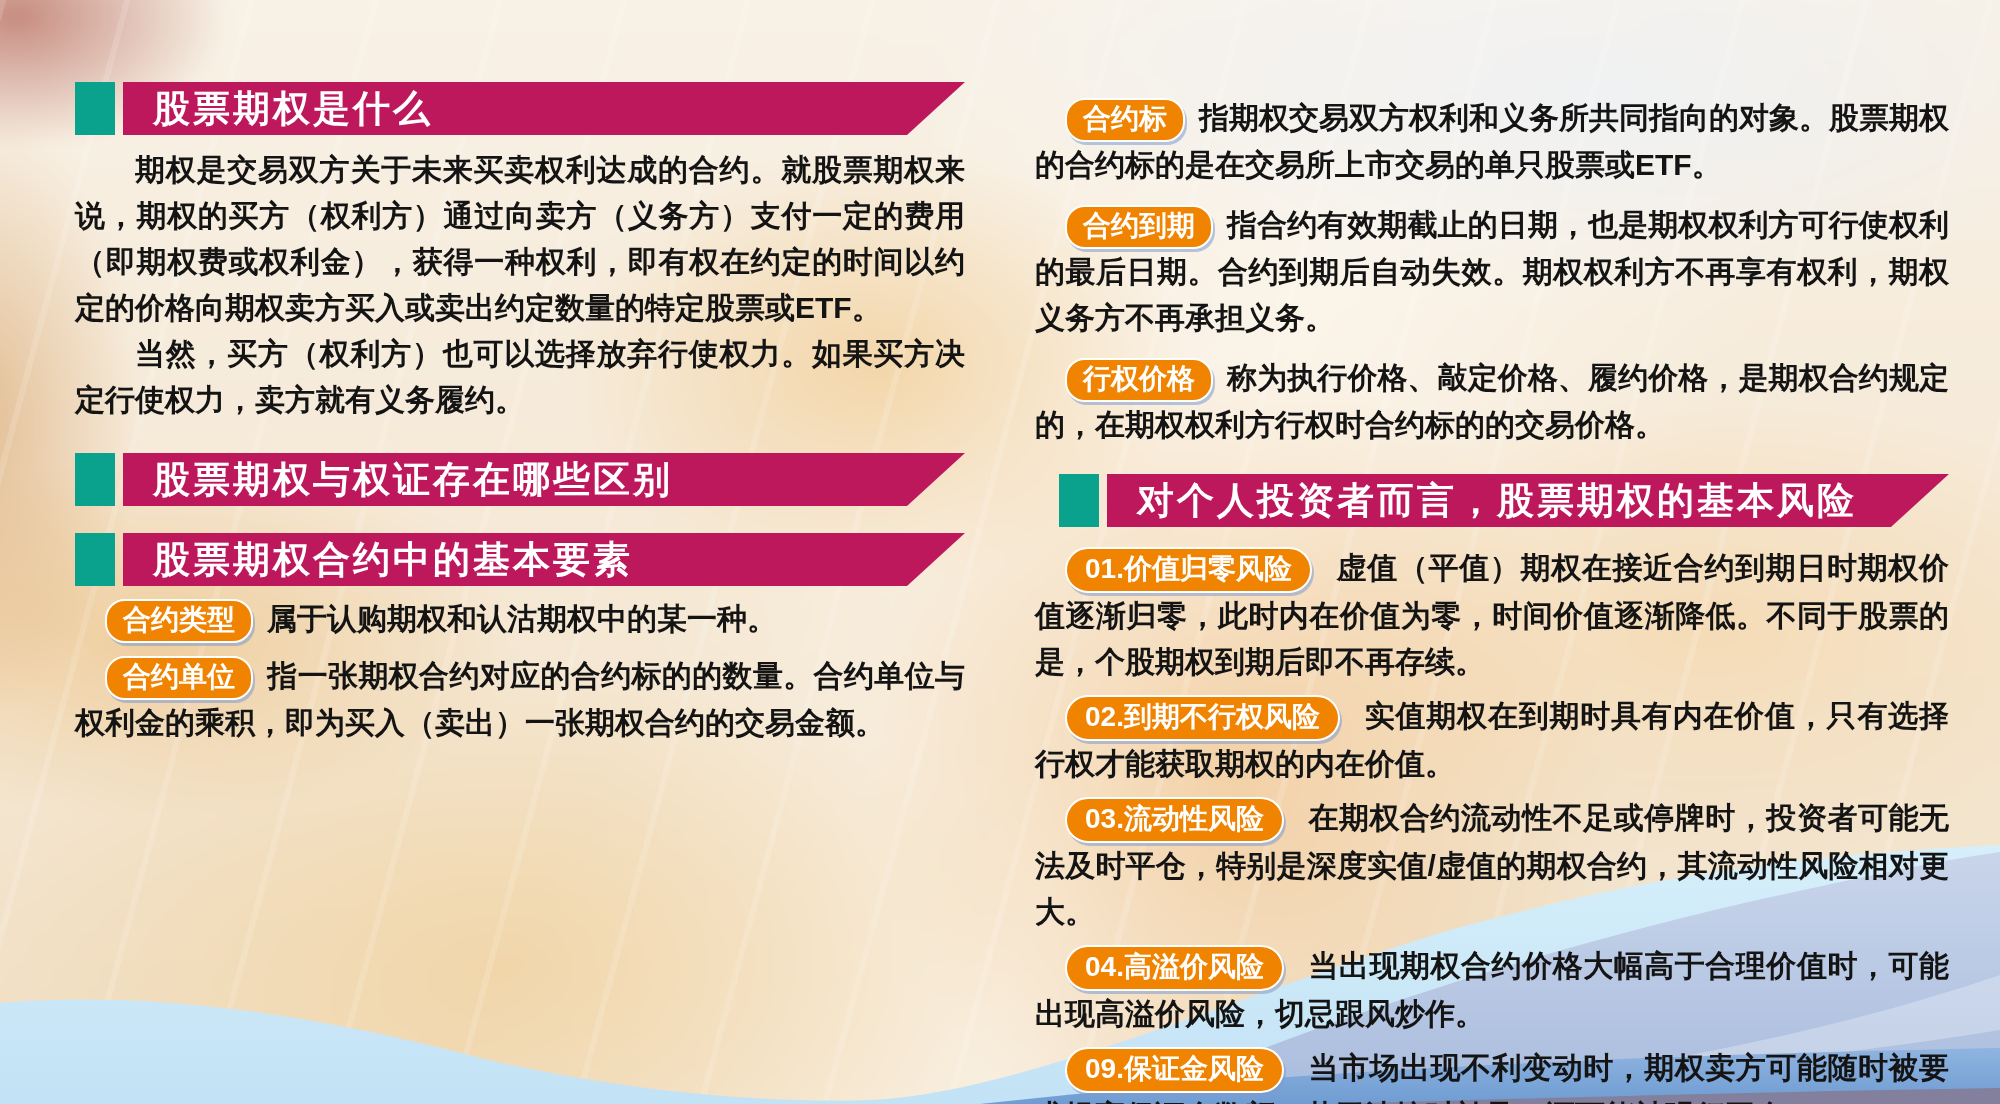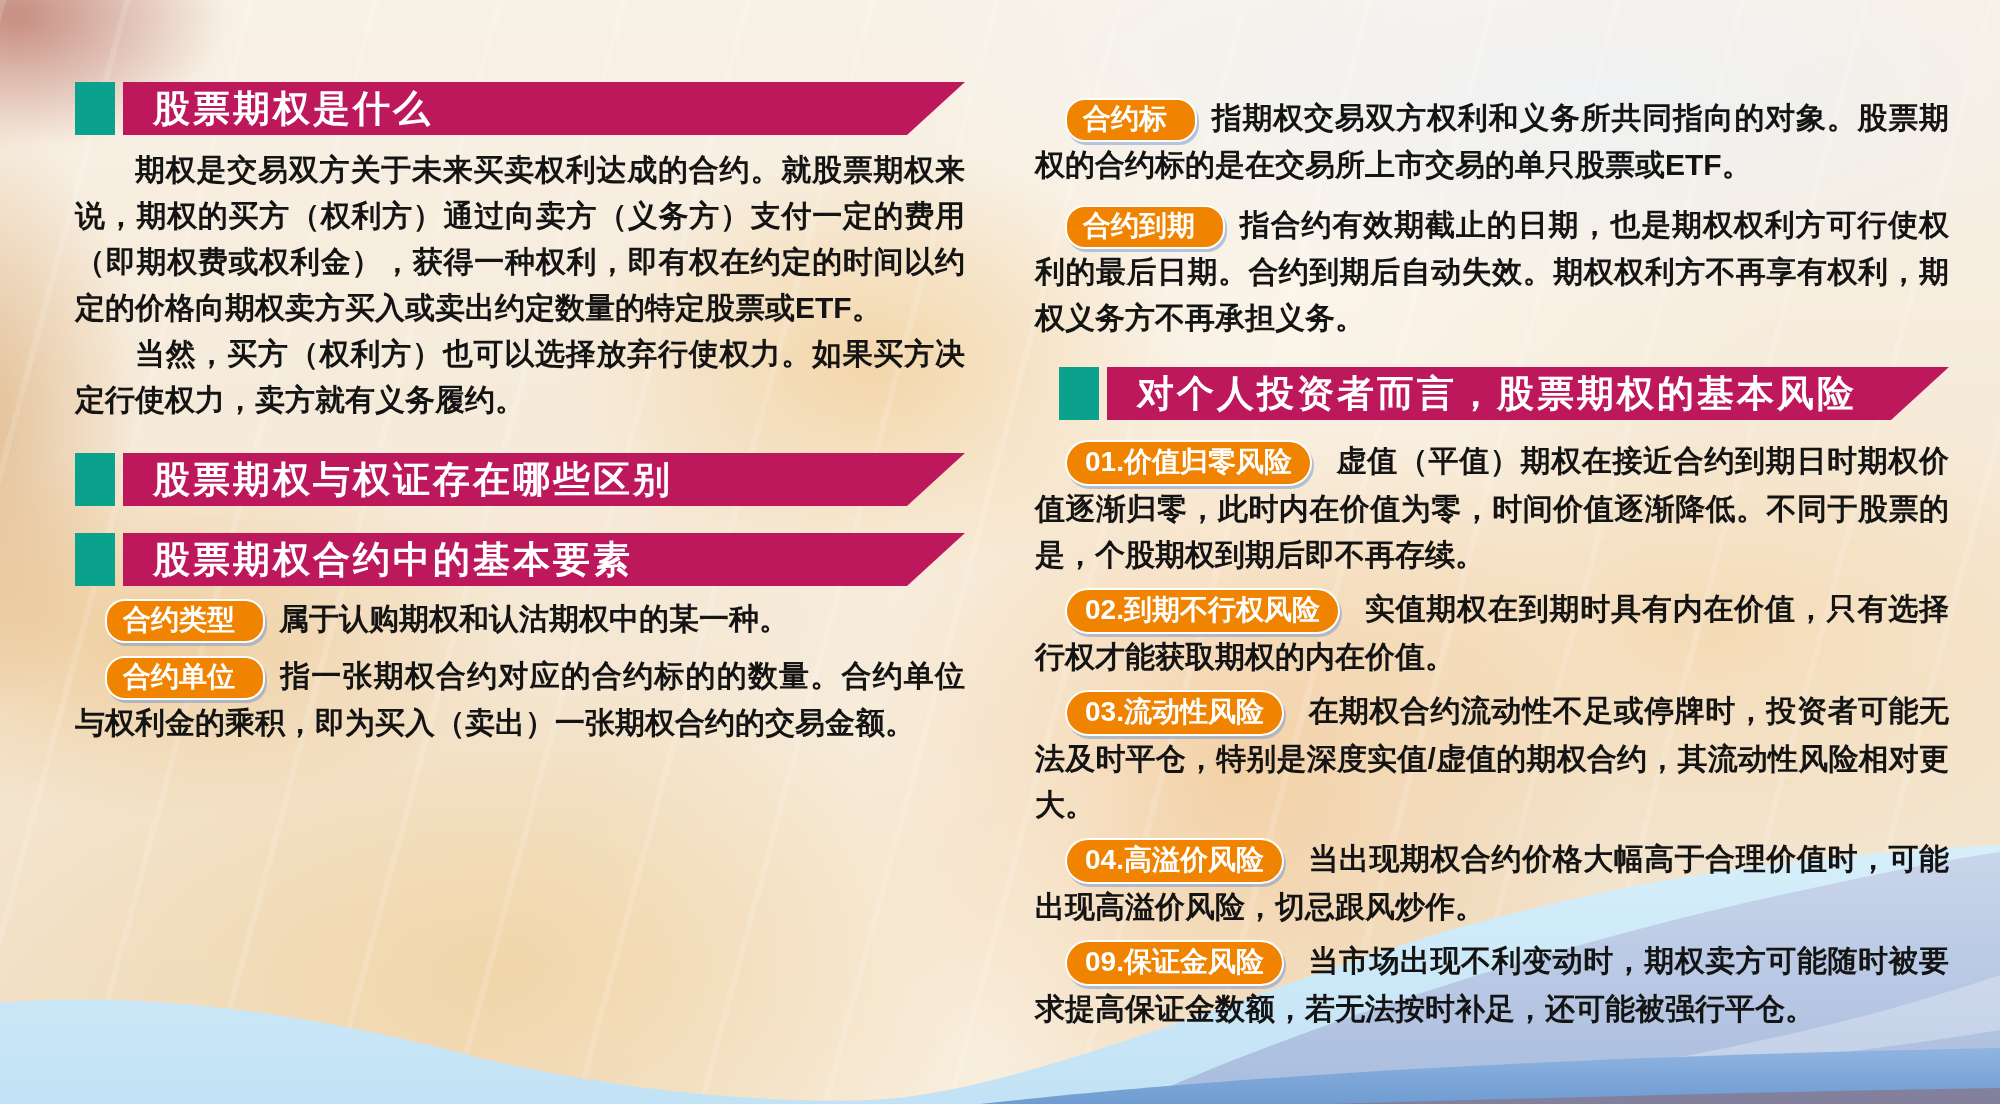--- a/index.html
+++ b/index.html
@@ -49,21 +49,21 @@
   .pill-grid{display:grid;grid-template-columns:290px 295px;column-gap:72px;row-gap:24px;
     margin:16px 0 0 105px;}
   .pill{height:50px;border-radius:27px;background:#f08300;border:2px solid #fff;
     box-shadow:3px 4px 0 rgba(125,155,205,.55);display:flex;align-items:center;justify-content:center;
     color:#fff;font-size:29px;font-weight:700;letter-spacing:1px;}
 
   
   .tagline{margin:10px 0 8px 0;}
   .tag{display:inline-block;background:#f08300;color:#fff;border:2px solid #fff;
     border-radius:20px;box-shadow:2px 3px 0 rgba(125,155,205,.55);
-    padding:1px 28px 3px 16px;font-size:28px;font-weight:700;line-height:36px;
+    padding:1px 16px 3px 16px;font-size:28px;font-weight:700;line-height:36px;
     margin:0 14px 0 30px;vertical-align:baseline;white-space:nowrap;}
   .risk .tag{border-radius:23px;margin-right:24px;padding:2px 18px 4px 18px;}
   .rt{margin:10px 0 14px 0;}
   .risk{margin:8px 0 6px 0;}
   .risk-list{margin-top:18px;}
 </style>
 </head>
 <body>
 
 <div class="canvas">
@@ -117,20 +117,21 @@
       </div>
     </div>
     <p class="body tagline"><span class="tag">合约类型</span><span>属于认购期权和认沽期权中的某一种。</span></p>
     <p class="body tagline"><span class="tag">合约单位</span><span>指一张期权合约对应的合约标的的数量。合约单位与权利金的乘积，即为买入（卖出）一张期权合约的交易金额。</span></p>
   </div>
 
   <div class="col col-right">
 
     <p class="body rt"><span class="tag">合约标</span><span>指期权交易双方权利和义务所共同指向的对象。股票期权的合约标的是在交易所上市交易的单只股票或ETF。</span></p>
     <p class="body rt"><span class="tag">合约到期</span><span>指合约有效期截止的日期，也是期权权利方可行使权利的最后日期。合约到期后自动失效。期权权利方不再享有权利，期权义务方不再承担义务。</span></p>
+    <p class="body rt"><span class="tag">行权价格</span><span>称为执行价格、敲定价格、履约价格，是期权合约规定的，在期权权利方行权时合约标的的交易价格。</span></p>
 
     <div class="section-header" style="margin-top:26px;">
       <span class="sq"></span>
       <div class="banner">
         <span>对个人投资者而言，股票期权的基本风险</span>
       </div>
     </div>
 
     <div class="risk-list">
       <p class="body risk"><span class="tag">01.价值归零风险</span><span>虚值（平值）期权在接近合约到期日时期权价值逐渐归零，此时内在价值为零，时间价值逐渐降低。不同于股票的是，个股期权到期后即不再存续。</span></p>

